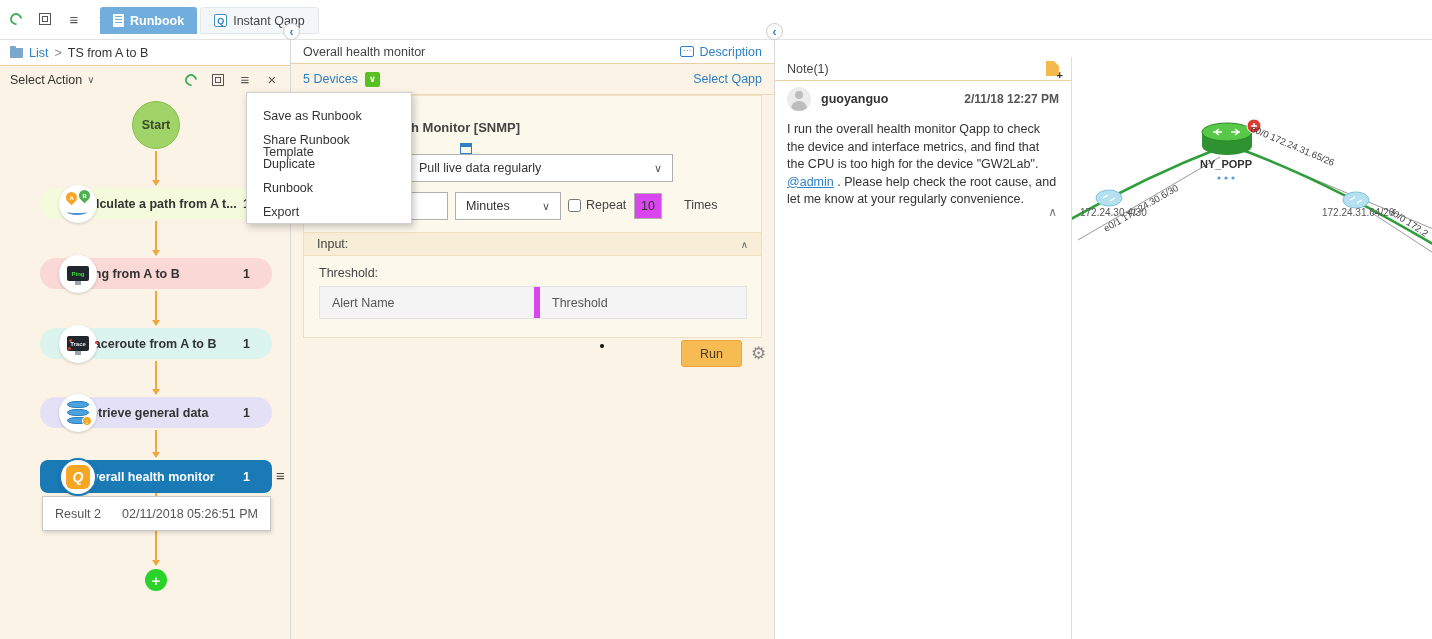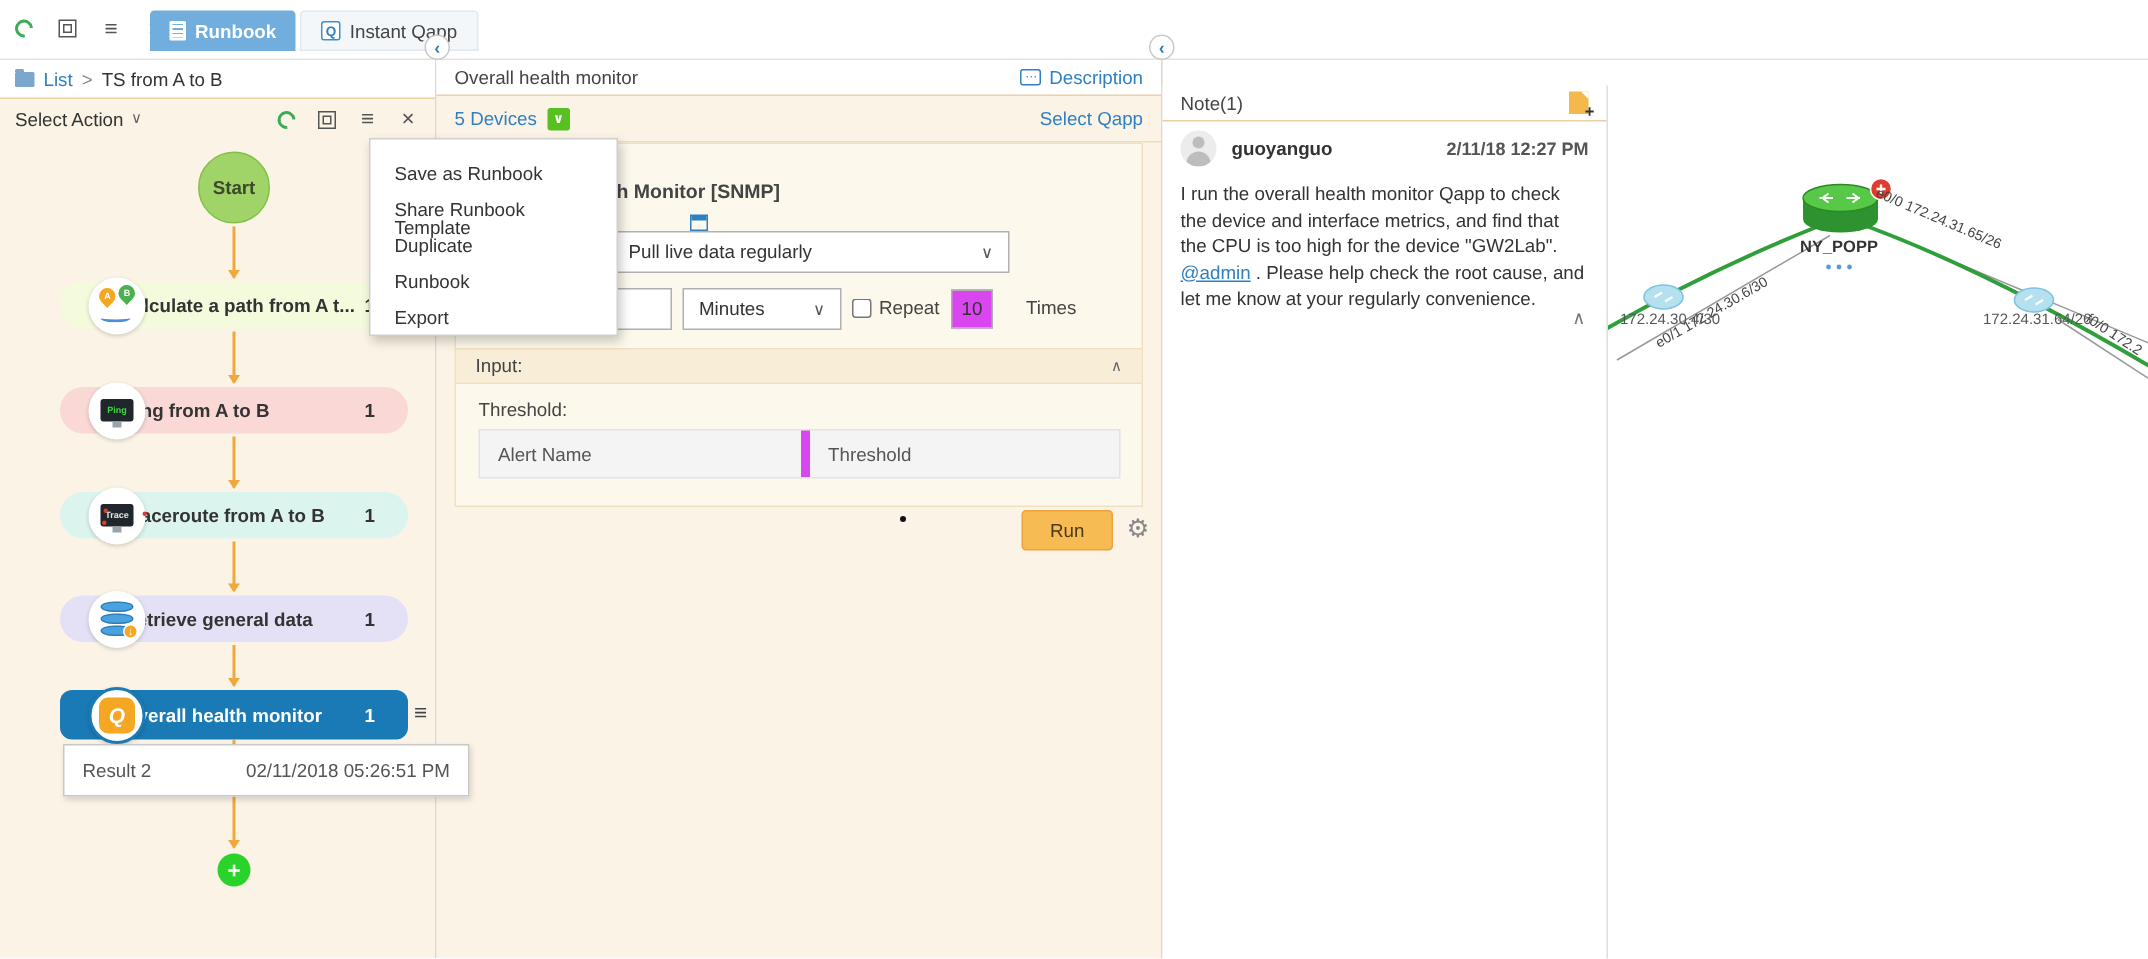--- a/index.html
+++ b/index.html
@@ -77,21 +77,21 @@
   .trace-dots { position:absolute; left:2px; top:3px; width:3px; height:3px; border-radius:50%; background:#e03b30;
     box-shadow:-1px 8px 0 #e03b30, 26px 2px 0 #e03b30; }
   .db-icon { display:flex; flex-direction:column; gap:1px; position:relative; }
   .db-icon i { width:22px; height:7px; background:#4aa3e0; border-radius:50%/60%; border:1px solid #2e7db3; }
   .db-badge { position:absolute; right:-3px; bottom:-2px; width:10px; height:10px; border-radius:50%; background:#f5a623;
     border:1px solid #fff; color:#fff; font-size:7px; font-style:normal; display:flex; align-items:center; justify-content:center; }
   .qapp-icon { width:24px; height:24px; border-radius:6px; background:#f5a623; color:#fff; font-weight:bold; font-size:14px;
     font-style:italic; display:flex; align-items:center; justify-content:center; }
   .n5-ic { border:2px solid #1a7ab5; }
 
-  .result-box { position:absolute; left:42px; top:403px; width:271px; height:35px; background:#fff; border:1px solid #c8c8c8;
+  .result-box { position:absolute; left:42px; top:403px; width:229px; height:35px; background:#fff; border:1px solid #c8c8c8;
     box-shadow:1px 2px 4px rgba(0,0,0,.15); display:flex; align-items:center; justify-content:space-between;
     padding:0 12px; color:#555; z-index:5; }
   .plus-circle { position:absolute; left:145px; top:476px; width:22px; height:22px; border-radius:50%; background:#29d329;
     color:#fff; font-weight:bold; font-size:15px; display:flex; align-items:center; justify-content:center; cursor:pointer; }
 
   
   .context-menu { position:absolute; left:246px; top:92px; width:166px; background:#fff; border:1px solid #cfcfcf;
     box-shadow:2px 3px 7px rgba(0,0,0,.22); z-index:100; padding:5px 0; }
   .menu-item { height:24px; line-height:36px; padding:0 16px; color:#333; cursor:pointer; }
 

